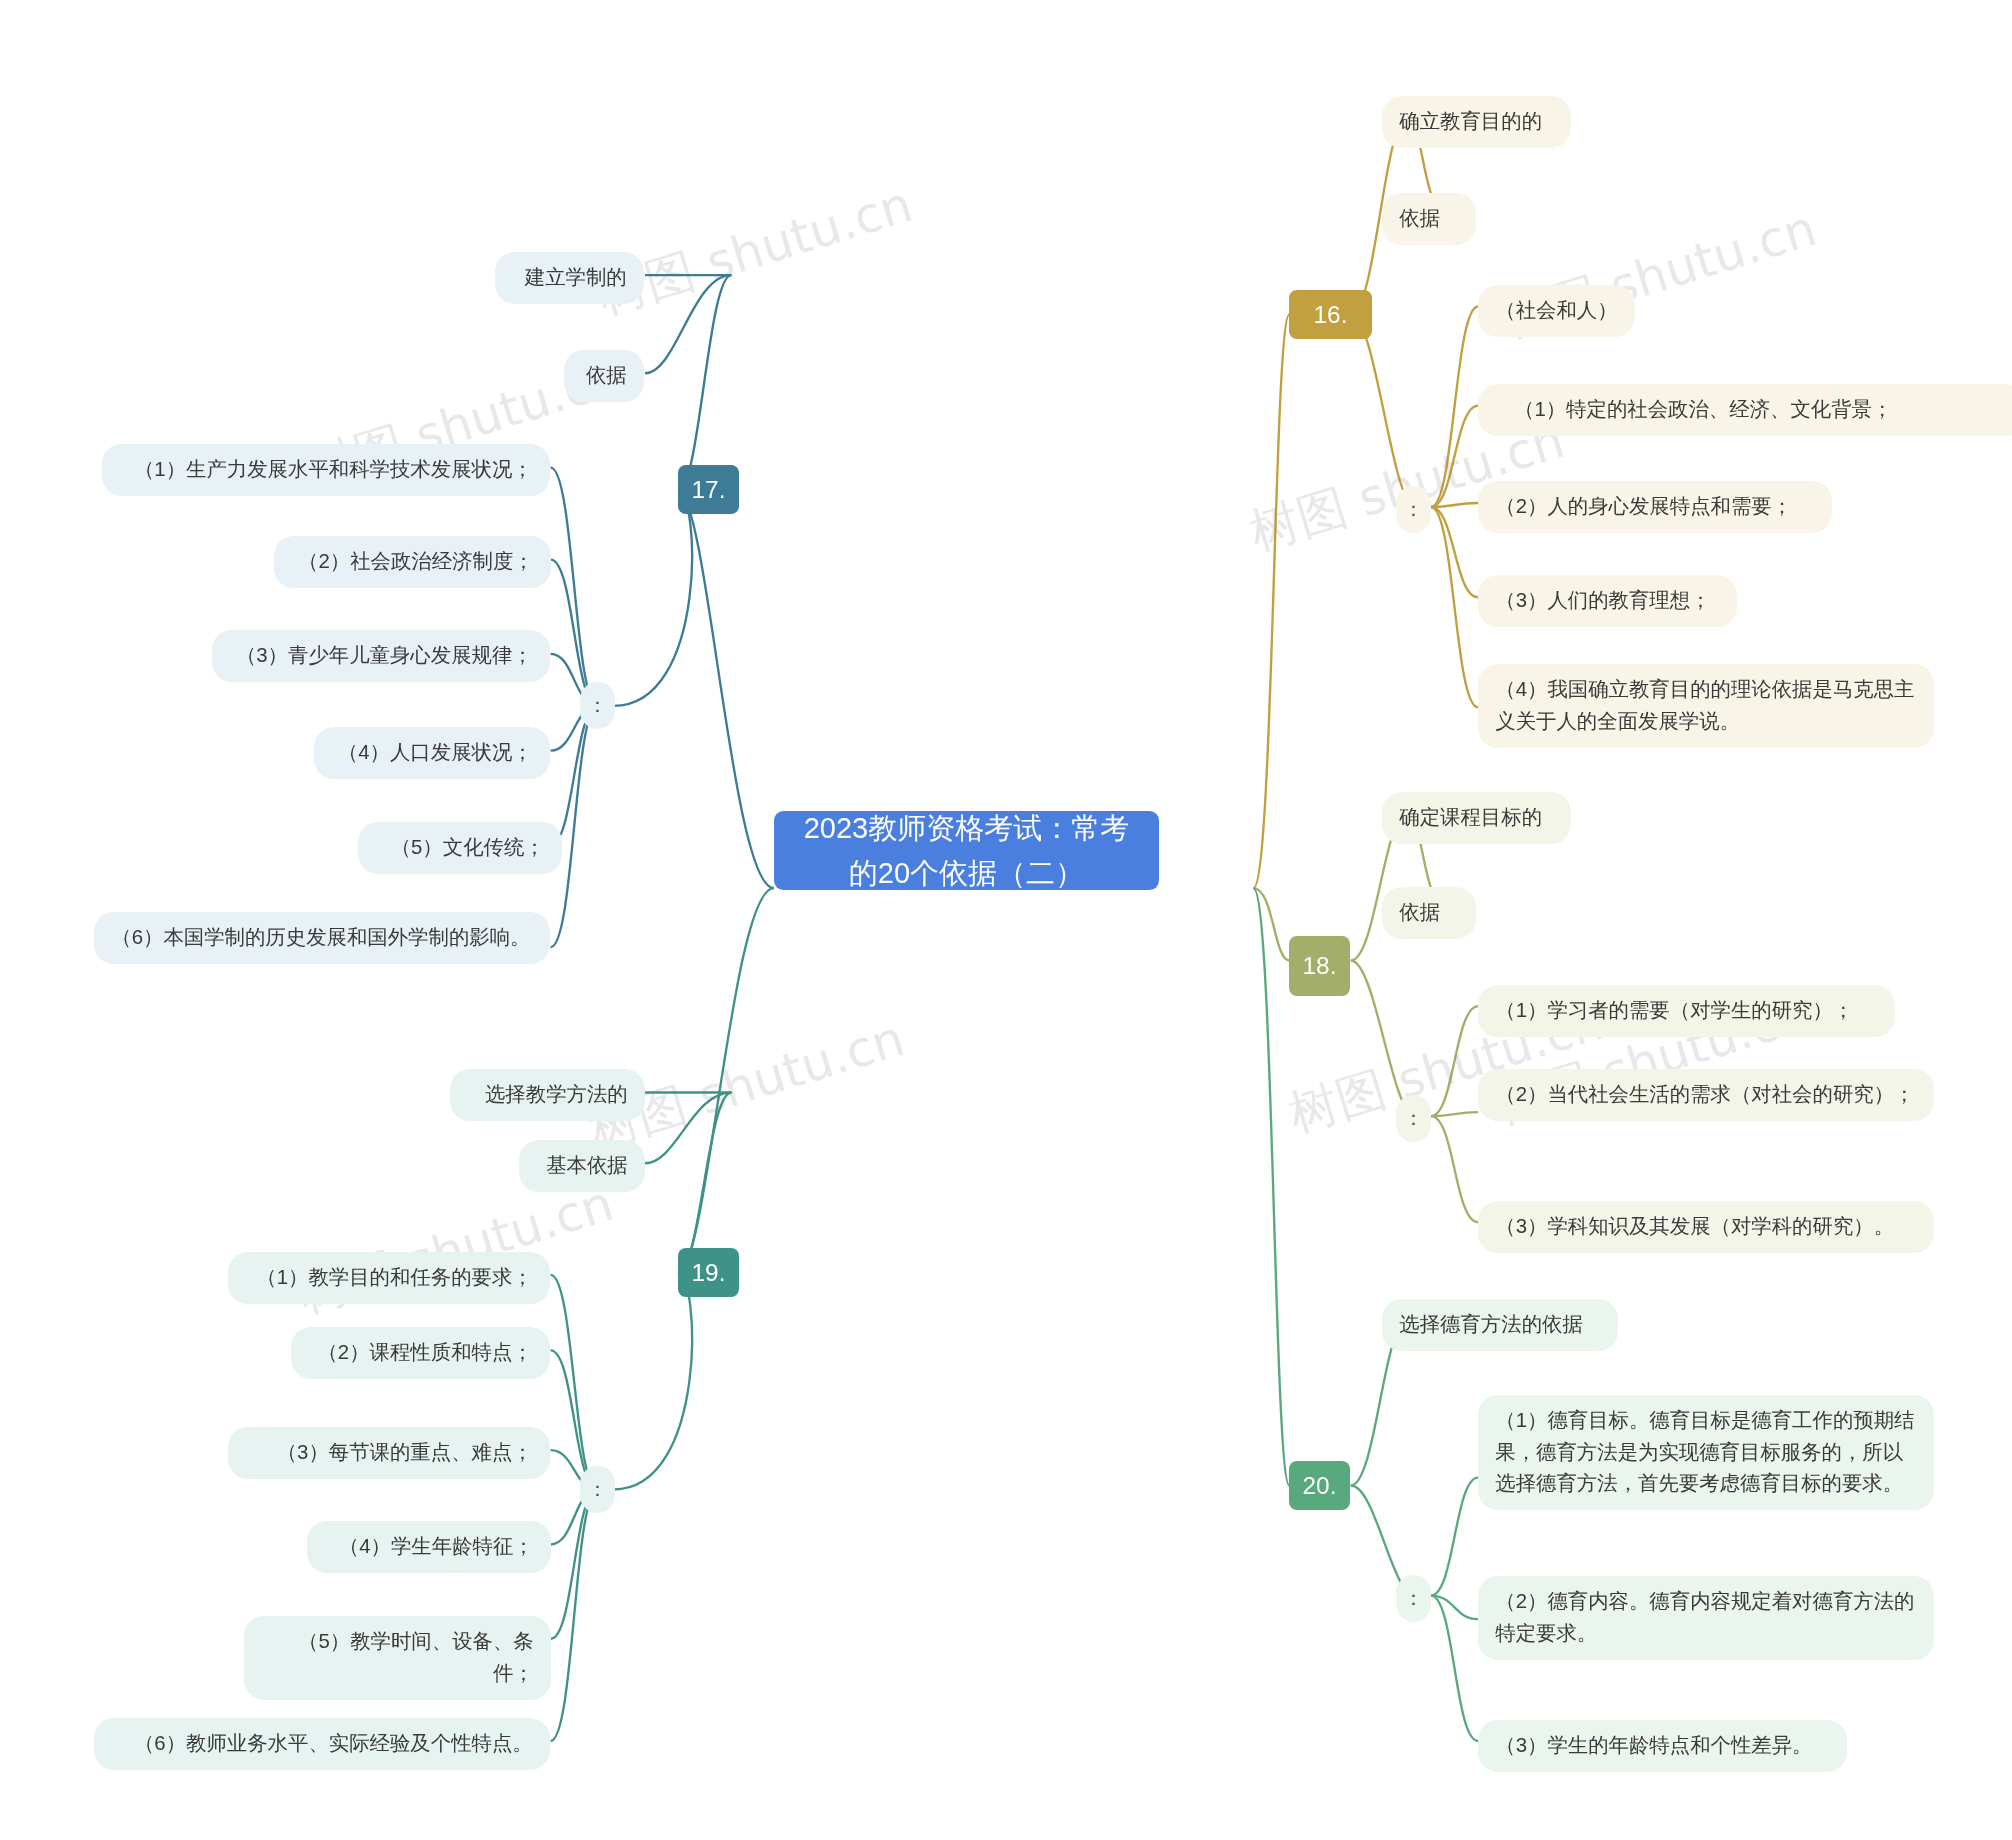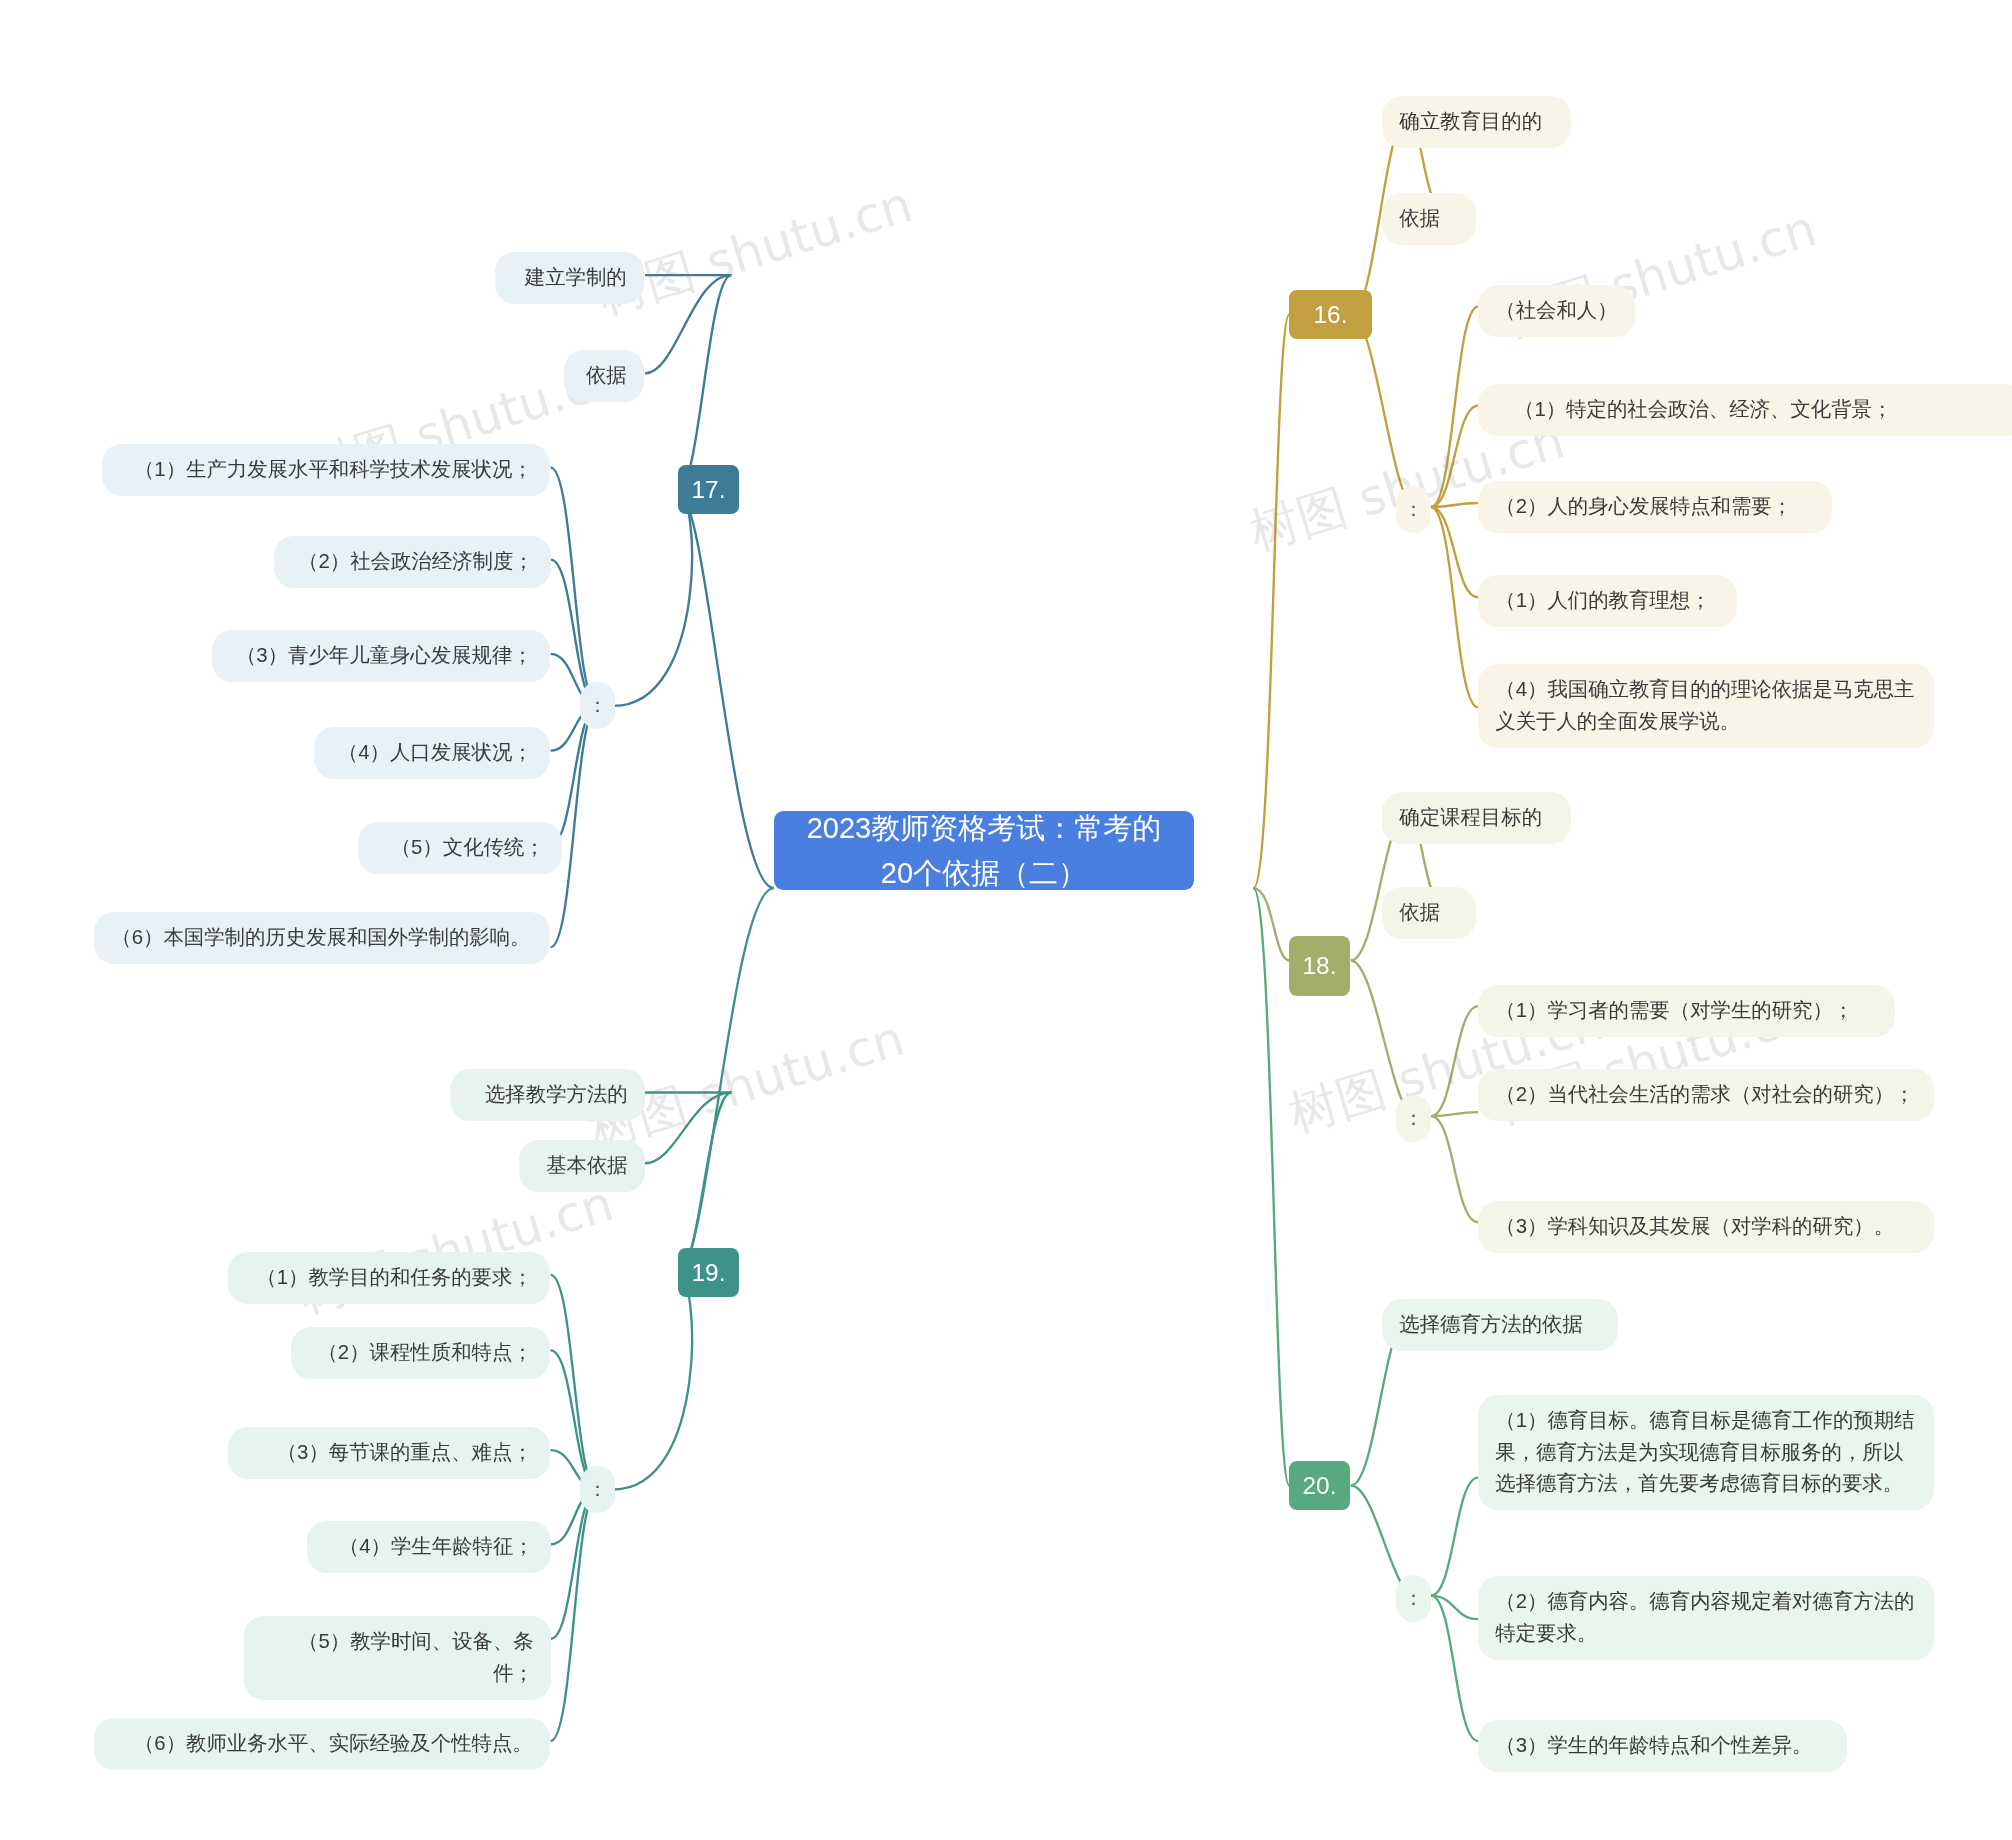--- a/index.html
+++ b/index.html
@@ -166,21 +166,21 @@
 
   <div class="wm" style="left:299px; top:440px;">树图 shutu.cn</div>
   <div class="wm" style="left:590px; top:267px;">树图 shutu.cn</div>
   <div class="wm" style="left:1242px; top:503px;">树图 shutu.cn</div>
   <div class="wm" style="left:1494px; top:291px;">树图 shutu.cn</div>
   <div class="wm" style="left:291px; top:1266px;">树图 shutu.cn</div>
   <div class="wm" style="left:582px; top:1101px;">树图 shutu.cn</div>
   <div class="wm" style="left:1281px; top:1085px;">树图 shutu.cn</div>
   <div class="wm" style="left:1486px; top:1077px;">树图 shutu.cn</div>
 
-  <div class="node root" style="left:774px; top:811px; width:420px; height:79px;">
+  <div class="node root" style="left:774px; top:811px; width:385px; height:79px;">
     <span class="txt">2023教师资格考试：常考的20个依据（二）</span>
   </div>
 
   <div class="node chip chip-17" style="left:678px; top:465px; width:61px; height:49px;">
     <span class="txt center-align">17.</span>
   </div>
   <div class="node leaf blue-leaf right-align" style="left:495px; top:252px; width:149px;">
     <span class="txt">建立学制的</span>
   </div>
   <div class="node leaf blue-leaf right-align" style="left:564px; top:350px; width:80px;">
@@ -254,21 +254,21 @@
   <div class="node leaf yellow-leaf left-align" style="left:1478px; top:285px; width:157px;">
     <span class="txt">（社会和人）</span>
   </div>
   <div class="node leaf yellow-leaf left-align" style="left:1478px; top:384px; width:548px;padding-left:36px;">
     <span class="txt">（1）特定的社会政治、经济、文化背景；</span>
   </div>
   <div class="node leaf yellow-leaf left-align" style="left:1478px; top:481px; width:354px;">
     <span class="txt">（2）人的身心发展特点和需要；</span>
   </div>
   <div class="node leaf yellow-leaf left-align" style="left:1478px; top:575px; width:259px;">
-    <span class="txt">（1）人们的教育理想；</span>
+    <span class="txt">（3）人们的教育理想；</span>
   </div>
   <div class="node leaf yellow-leaf left-align" style="left:1478px; top:664px; width:456px;">
     <span class="txt">（4）我国确立教育目的的理论依据是马克思主义关于人的全面发展学说。</span>
   </div>
 
   <div class="node chip chip-18" style="left:1289px; top:936px; width:61px; height:60px;">
     <span class="txt center-align">18.</span>
   </div>
   <div class="node leaf olive-leaf left-align" style="left:1382px; top:792px; width:189px;">
     <span class="txt">确定课程目标的</span>

